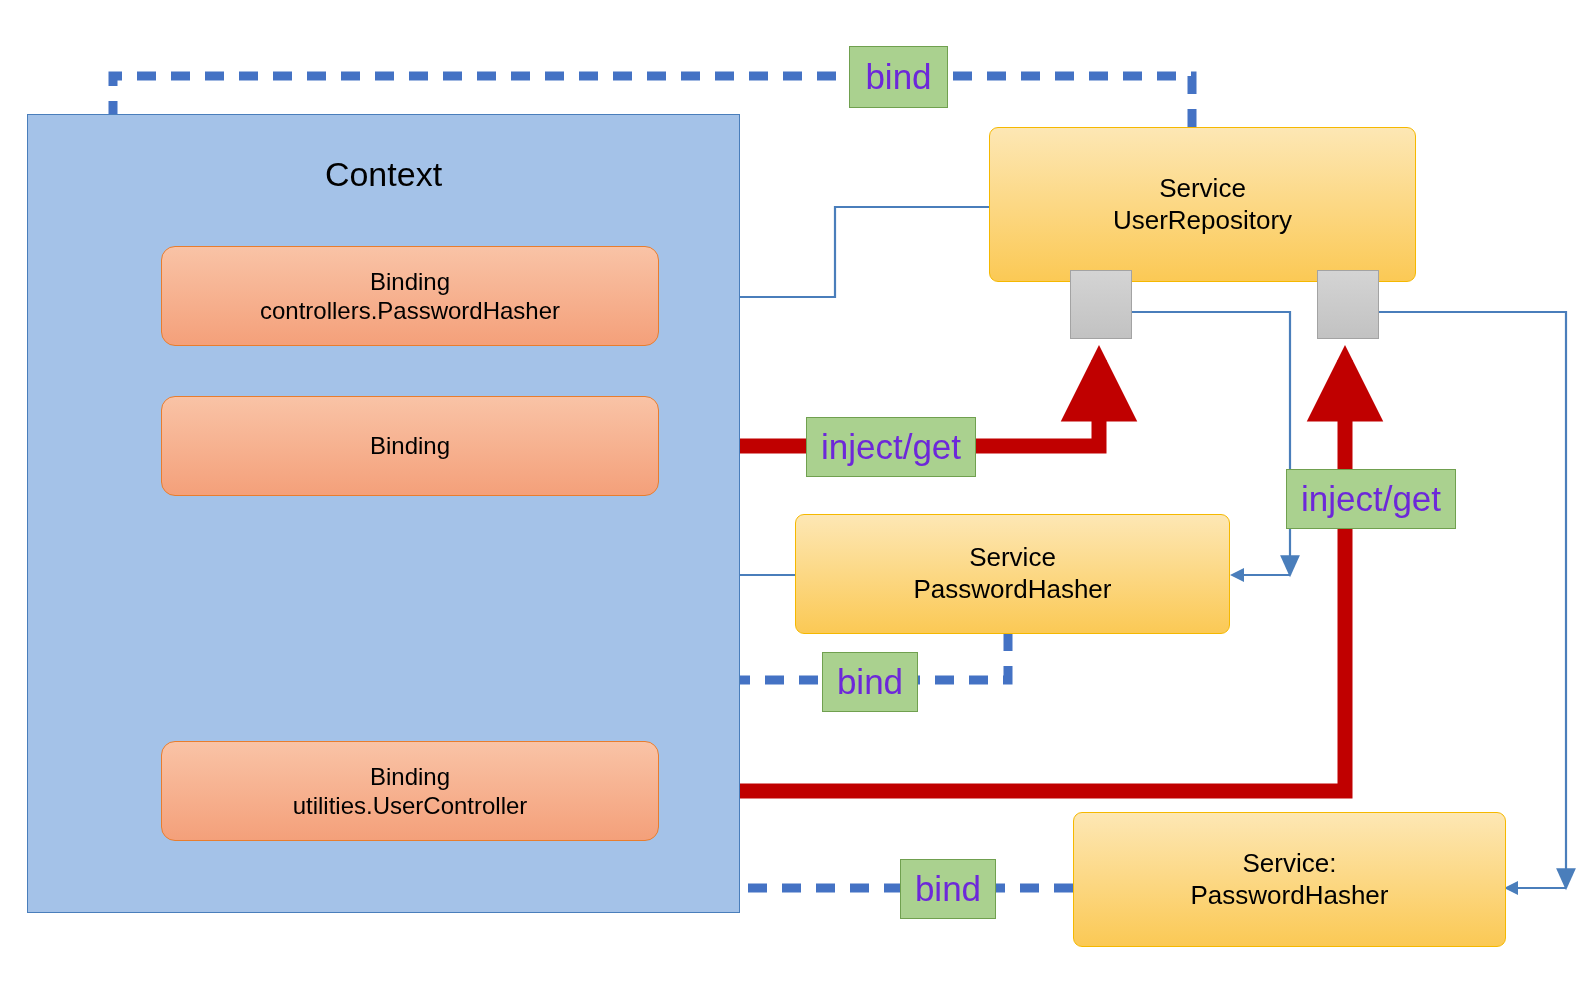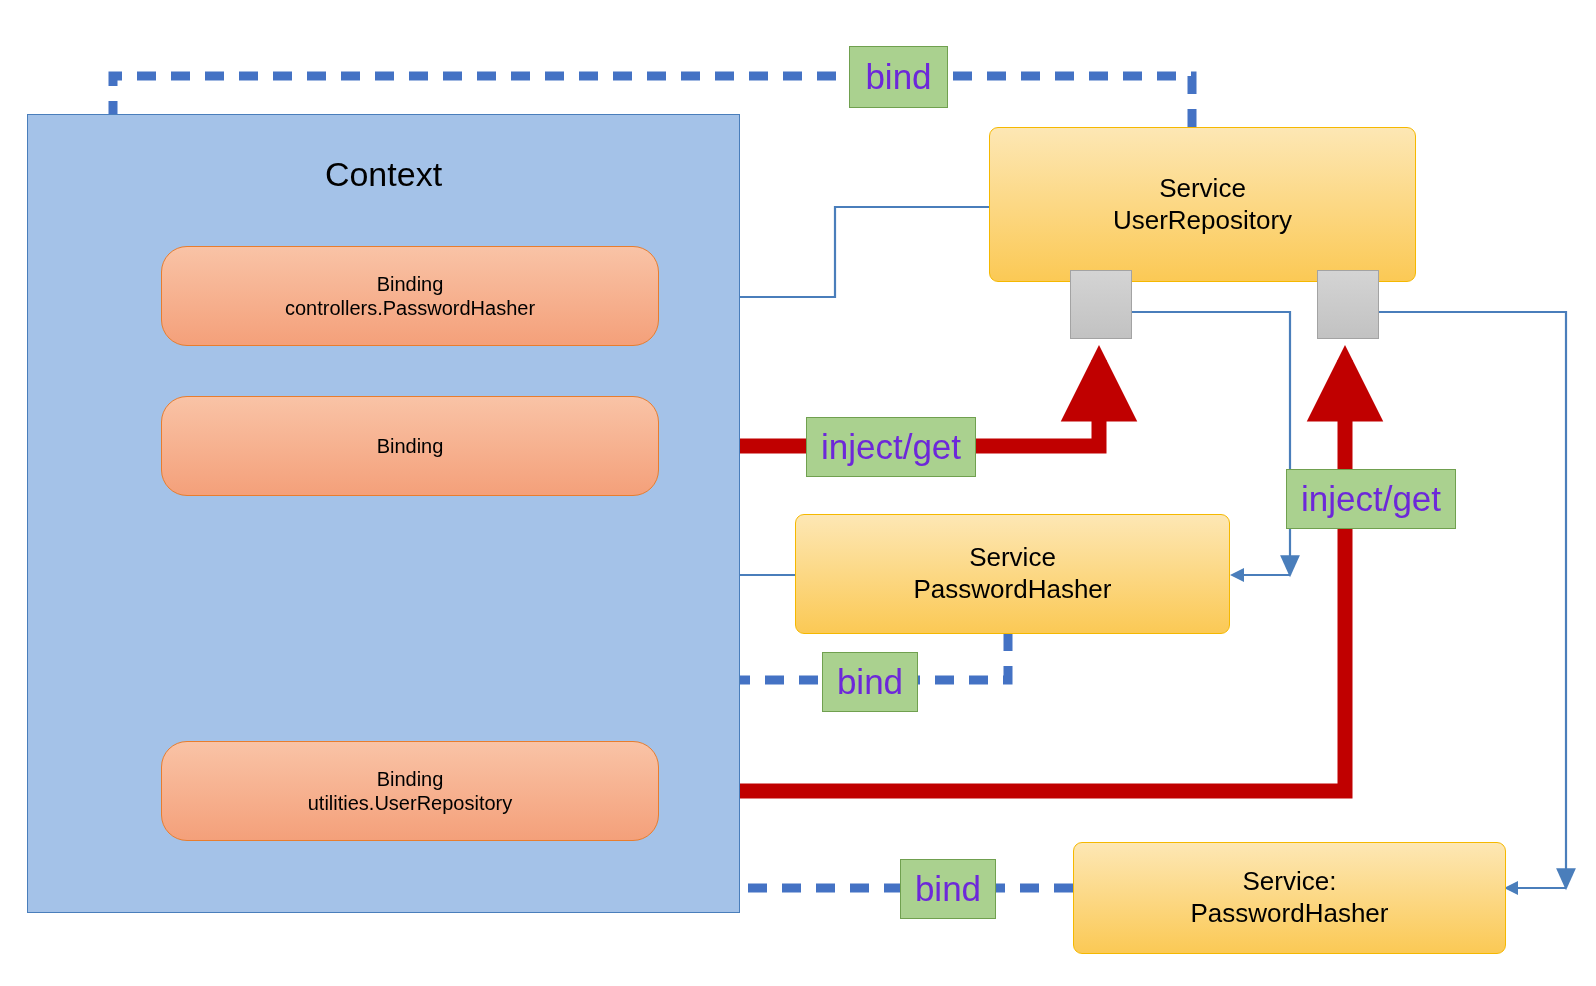--- a/index.html
+++ b/index.html
@@ -39,22 +39,22 @@
   .context-title {
     position: absolute;
     color: #000;
     font-size: 34px;
     text-align: center;
     white-space: nowrap;
   }
   .binding-box {
     background: linear-gradient(to bottom, #f9c3a6 0%, #f4a07a 100%);
     border: 1.6px solid #e87d2e;
-    border-radius: 26px;
-    font-size: 20px;
+    border-radius: 14px;
+    font-size: 24px;
   }
   .service-box {
     background: linear-gradient(to bottom, #fde7b4 0%, #fbc955 100%);
     border: 1.8px solid #f5b800;
     border-radius: 9px;
     font-size: 26px;
   }
   .label-box {
     background: #aad18f;
     border: 1.5px solid #70a04f;
@@ -143,34 +143,34 @@
     <span class="ln1">Binding</span>
     <span class="ln2">controllers.PasswordHasher</span>
   </div>
 
   <div class="node binding-box" style="left:161px; top:396px; width:498px; height:100px;">
     <span class="ln1">Binding</span>
   </div>
 
   <div class="node binding-box" style="left:161px; top:741px; width:498px; height:100px;">
     <span class="ln1">Binding</span>
-    <span class="ln2">utilities.UserRepository</span>
+    <span class="ln2">utilities.UserController</span>
   </div>
 
   <div class="node service-box" style="left:989px; top:127px; width:427px; height:155px;">
     <span class="ln1">Service</span>
     <span class="ln2">UserRepository</span>
   </div>
 
   <div class="node service-box" style="left:795px; top:514px; width:435px; height:120px;">
     <span class="ln1">Service</span>
     <span class="ln2">PasswordHasher</span>
   </div>
 
-  <div class="node service-box" style="left:1073px; top:842px; width:433px; height:112px;">
+  <div class="node service-box" style="left:1073px; top:812px; width:433px; height:135px;">
     <span class="ln1">Service:</span>
     <span class="ln2">PasswordHasher</span>
   </div>
 
   <div class="port" style="left:1070px; top:270px; width:60px; height:67px;"></div>
   <div class="port" style="left:1317px; top:270px; width:60px; height:67px;"></div>
 
   <div class="node label-box" style="left:849px; top:46px; width:99px; height:62px;">
     <span>bind</span>
   </div>

